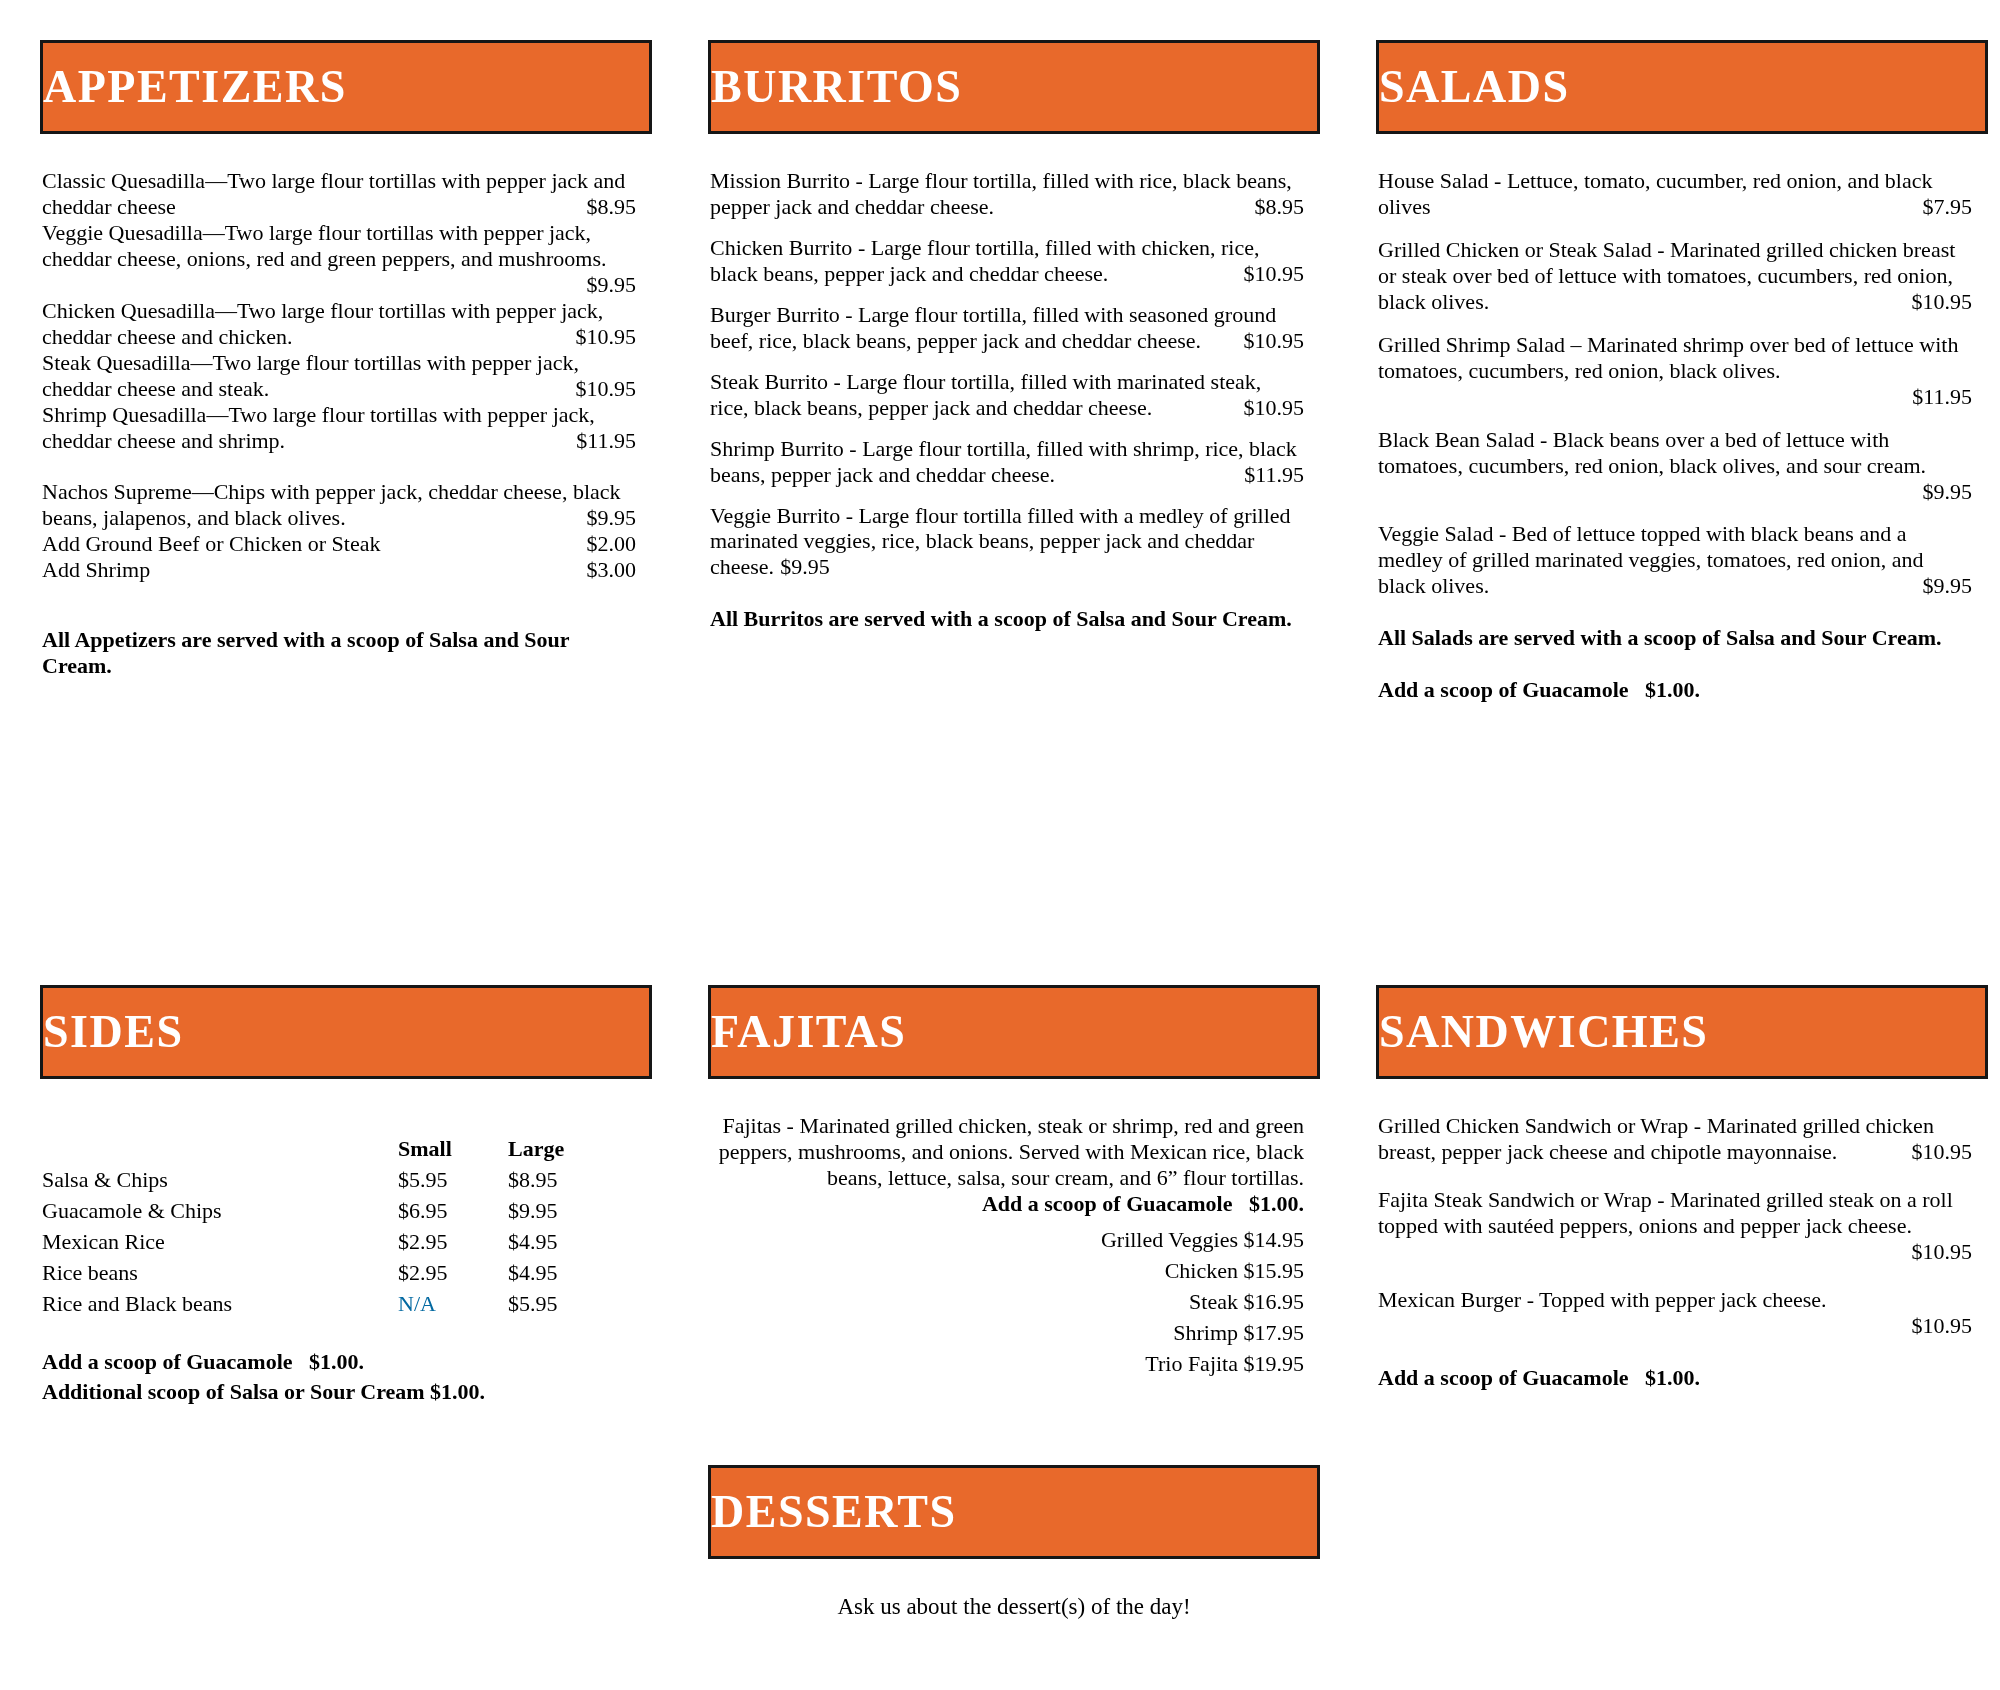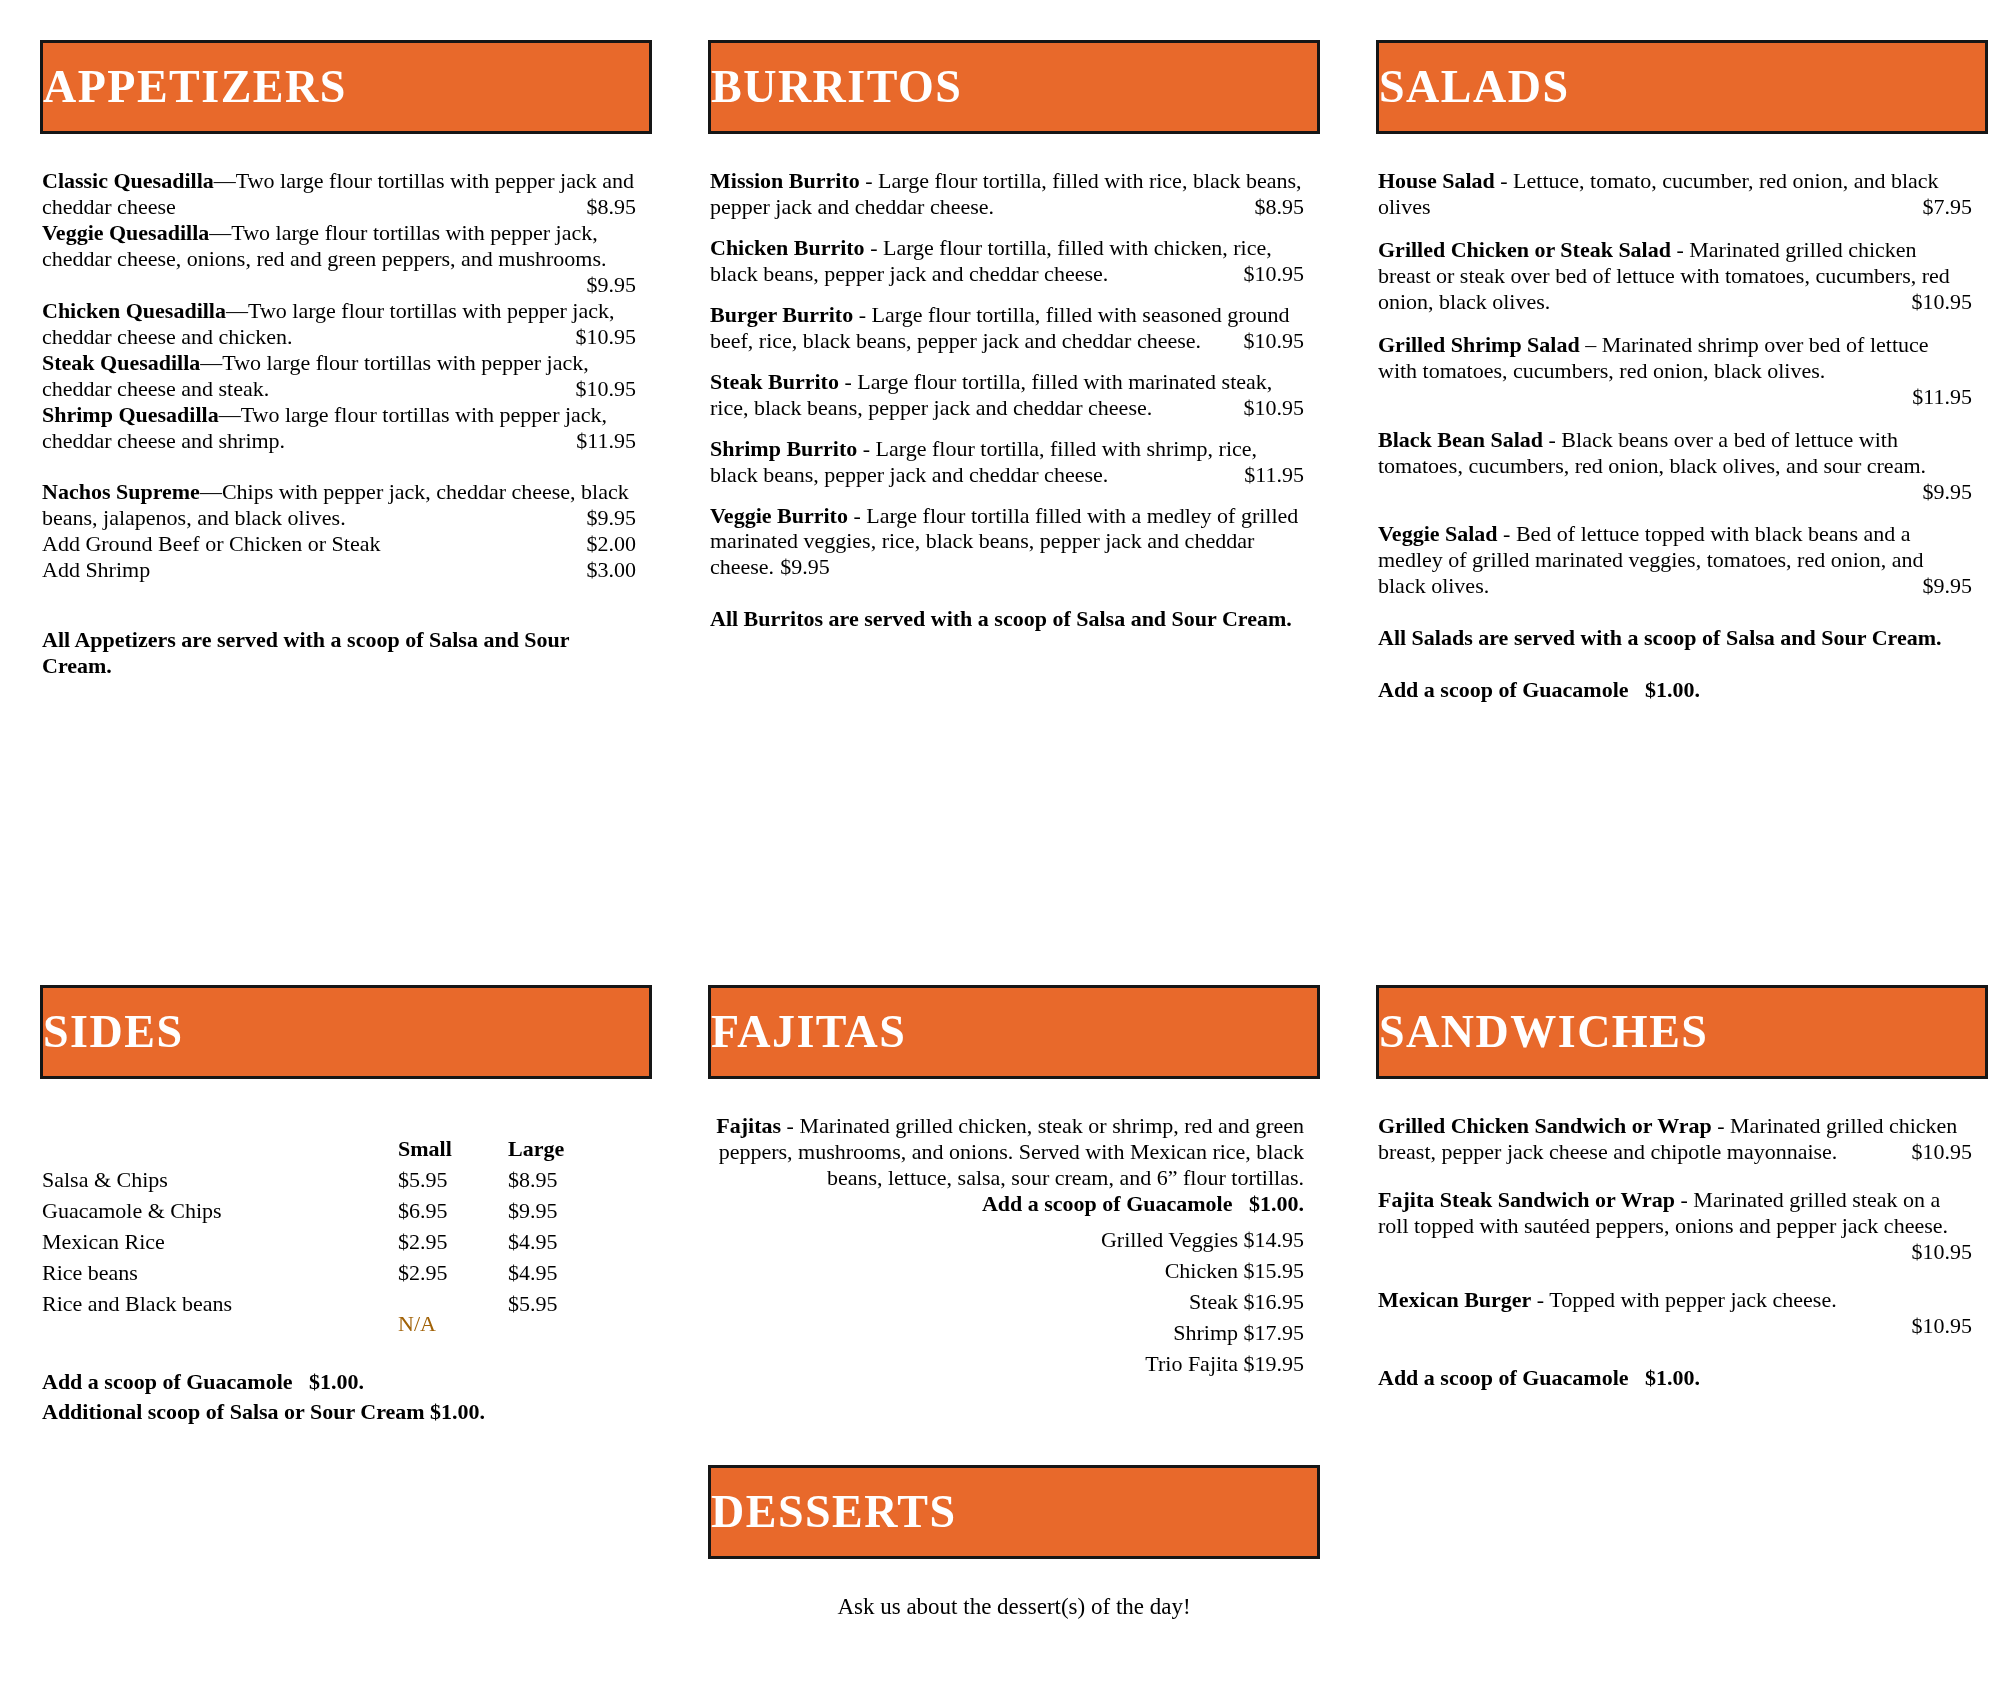--- a/index.html
+++ b/index.html
@@ -16,33 +16,33 @@
   .banner{
     height:94px;background:var(--accent);border:3px solid var(--banner-border);
     display:flex;align-items:center;box-sizing:border-box;
   }
   .banner h2{margin:0;color:#fff;font-size:46px;font-weight:bold;letter-spacing:1.5px;}
   .sec-body{padding:34px 16px 0 2px;box-sizing:border-box;}
   .h-main{height:851px;}         
   .h-fajitas{height:386px;text-align:right;}      
   .item{margin:0 0 15px;overflow:hidden;}
   .item.tight{margin:0;}
-  .iname{font-weight:bold;}
+  .iname{font-weight:normal;}
   .price{float:right;}
   .price-inline{margin-left:6px;}
   .price-line{text-align:right;}
   .gap-sm{height:26px;}
   .note{font-weight:bold;margin-top:26px;white-space:pre-wrap;}
   .note.big-gap{margin-top:44px;}
   .note.m0{margin-top:0;}
   .sides-table{margin-top:20px;}
   .s-row{display:grid;grid-template-columns:1fr 110px 128px;line-height:31px;}
   .s-head{font-weight:bold;}
   .s-r{text-align:left;}
-  .muted{color:#a16207;margin-top:20px;}
+  .muted{color:#0369a1;}
   .sides-notes{margin-top:28px;line-height:30px;}
   .sides-notes p{margin:0;font-weight:bold;white-space:pre-wrap;}
   .options{margin-top:7px;padding-left:8px;line-height:31px;}
   .tagline{text-align:center;margin-top:34px;font-size:23px;}
   .salad-item{margin-bottom:17px;}
   .sand-item{margin-bottom:22px;}
 </style>
 </head>
 <body>
 

